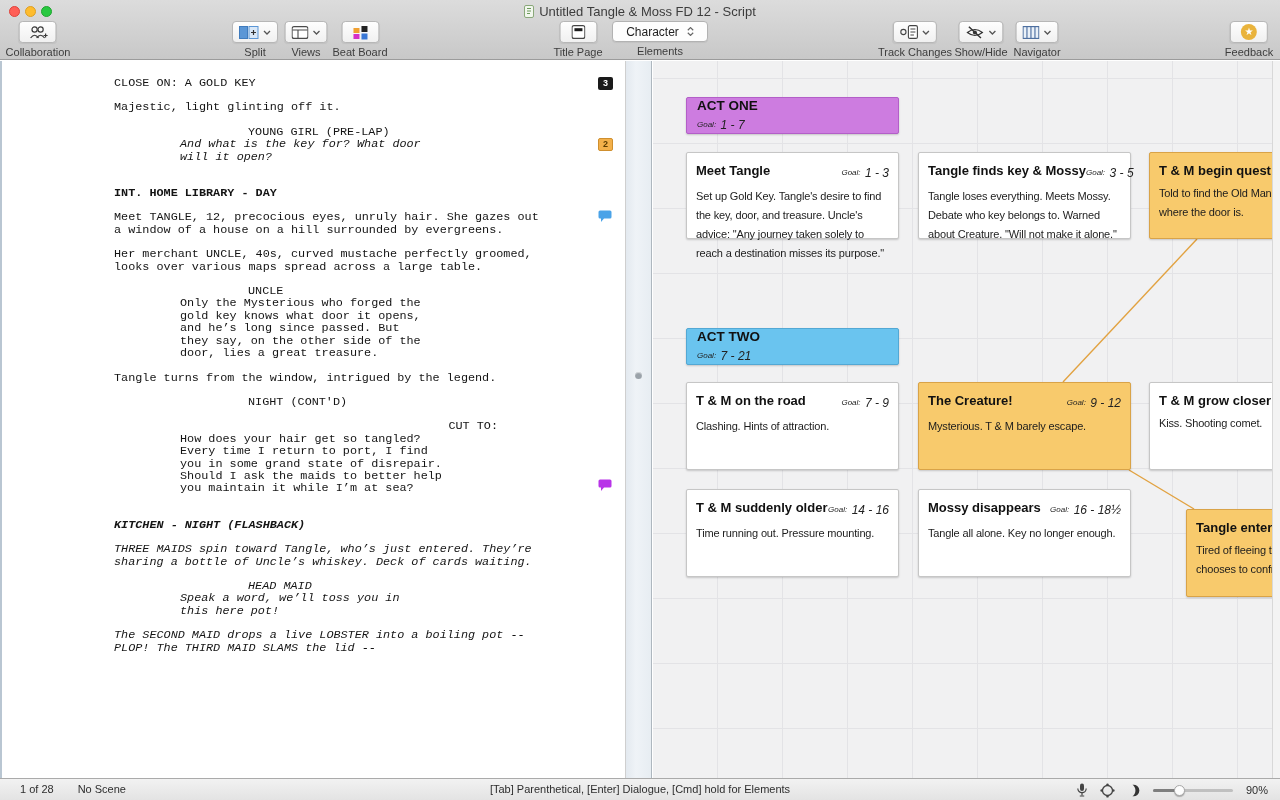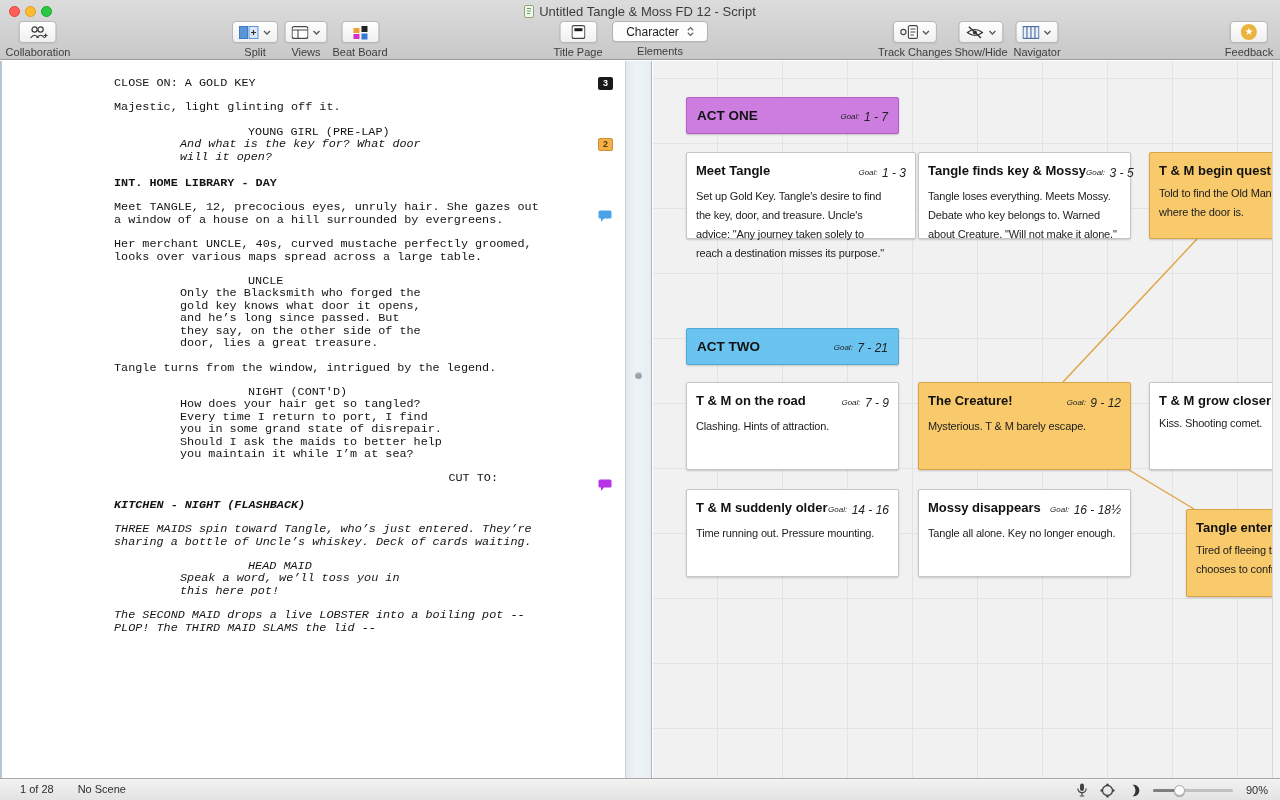--- a/index.html
+++ b/index.html
@@ -32,21 +32,21 @@
 
   
   .content { position:absolute; top:61px; left:0; right:0; bottom:22px; }
 
   
   .script-pane { position:absolute; left:0; top:0; bottom:0; width:626px; background:#fff;
                  border-right:1px solid #cfcfcf; border-left:2px solid #b9c6d2; }
   .page { position:absolute; inset:0; padding:16px 0 0 112px; overflow:hidden; }
   .sp { font-family:"Liberation Mono","DejaVu Sans Mono",monospace; font-size:11.8px; line-height:12.4px;
         color:#141414; white-space:pre-line; width:436px; }
-  .mt1 { margin-top:12px; } .mt2 { margin-top:14px; }
+  .mt1 { margin-top:12px; } .mt2 { margin-top:24px; }
   .sp.char { margin-left:134px; width:300px; }
   .sp.dlg  { margin-left:66px;  width:272px; }
   .sp.trans{ text-align:right; padding-right:52px; }
   .b { font-weight:bold; } .it { font-style:italic; }
   .marker { position:absolute; left:596px; }
   .badge { width:15px; height:13px; font-size:9px; font-weight:bold; text-align:center; line-height:13px;
            font-family:"Liberation Sans",sans-serif; }
   .badge.black { background:#1a1a1a; color:#fff; border-radius:2px; }
   .badge.orange{ background:#f3b04a; color:#5c3c00; border:1px solid #cf8f2e; border-radius:2px; line-height:11px; }
 
@@ -58,21 +58,21 @@
 
   
   .beat-pane { position:absolute; left:653px; top:0; right:0; bottom:0;
                background-color:#f1f1f2;
                background-image:linear-gradient(#e3e3e6 1px, transparent 1px),
                                 linear-gradient(90deg,#e3e3e6 1px, transparent 1px);
                background-size:65px 65px; background-position:-1px 17px; }
   .beat-clip { position:absolute; left:0; top:0; right:8px; bottom:0; overflow:hidden; }
   .vscroll { position:absolute; right:0; top:0; bottom:0; width:8px; background:#f3f3f3; border-left:1px solid #d8d8d8; }
   .card, .actcard { position:absolute; border-radius:2px; box-shadow:0 1px 2px rgba(0,0,0,.18); }
-  .actcard { height:37px; display:flex; align-items:center; justify-content:space-between; padding:16px 10px; }
+  .actcard { height:37px; display:flex; align-items:flex-start; justify-content:space-between; padding:0 10px;flex-direction:column; }
   .actcard .atitle { font-size:13.5px; font-weight:bold; color:#111; }
   .act-one { background:#cd7ce0; border:1px solid #b35fc8; }
   .act-two { background:#6ac4ef; border:1px solid #53a8d4; }
   .card { background:#fff; border:1px solid #c6c6c6; padding:10px 9px 0 9px; }
   .card.orange { background:#f8ca6c; border:1px solid #d9a348; }
   .chead { display:flex; justify-content:space-between; align-items:flex-start; }
   .ctitle { font-size:13px; font-weight:bold; color:#111; white-space:nowrap; }
   .goal { white-space:nowrap; font-style:italic; color:#222; }
   .goal .gl { font-size:8px; position:relative; top:-2px; }
   .goal .gv { font-size:12px; }
@@ -275,33 +275,33 @@
         <p class="sp mt1">Majestic, light glinting off it.</p>
         <p class="sp char mt1">YOUNG GIRL (PRE-LAP)</p>
         <p class="sp dlg it">And what is the key for? What door
 will it open?</p>
         <p class="sp b mt2">INT. HOME LIBRARY - DAY</p>
         <p class="sp mt1">Meet TANGLE, 12, precocious eyes, unruly hair. She gazes out
 a window of a house on a hill surrounded by evergreens.</p>
         <p class="sp mt1">Her merchant UNCLE, 40s, curved mustache perfectly groomed,
 looks over various maps spread across a large table.</p>
         <p class="sp char mt1">UNCLE</p>
-        <p class="sp dlg">Only the Blacksmith who forged the
+        <p class="sp dlg">Only the Mysterious who forged the
 gold key knows what door it opens,
 and he’s long since passed. But
 they say, on the other side of the
 door, lies a great treasure.</p>
         <p class="sp mt1">Tangle turns from the window, intrigued by the legend.</p>
         <p class="sp char mt1">NIGHT (CONT'D)</p>
+        <p class="sp trans mt1">CUT TO:</p>
         <p class="sp dlg">How does your hair get so tangled?
 Every time I return to port, I find
 you in some grand state of disrepair.
 Should I ask the maids to better help
 you maintain it while I’m at sea?</p>
-        <p class="sp trans mt1">CUT TO:</p>
         <p class="sp b it mt2">KITCHEN - NIGHT (FLASHBACK)</p>
         <p class="sp it mt1">THREE MAIDS spin toward Tangle, who’s just entered. They’re
 sharing a bottle of Uncle’s whiskey. Deck of cards waiting.</p>
         <p class="sp char it mt1">HEAD MAID</p>
         <p class="sp dlg it">Speak a word, we’ll toss you in
 this here pot!</p>
         <p class="sp it mt1">The SECOND MAID drops a live LOBSTER into a boiling pot --
 PLOP! The THIRD MAID SLAMS the lid --</p>
       </div>
       <div class="marker badge black" style="top:16px">3</div>
@@ -328,21 +328,21 @@
         <svg class="connectors" width="620" height="718">
           <line x1="544" y1="178" x2="410" y2="321" stroke="#e2a240" stroke-width="1.4"></line>
           <line x1="476" y1="409" x2="541" y2="448" stroke="#e2a240" stroke-width="1.4"></line>
         </svg>
 
         <div class="actcard act-one" style="left:33px; top:36px; width:213px">
           <span class="atitle">ACT ONE</span>
           <span class="goal"><span class="gl">Goal:</span> <span class="gv">1 - 7</span></span>
         </div>
 
-        <div class="card" style="left:33px; top:91px; width:230px; height:87px">
+        <div class="card" style="left:33px; top:91px; width:213px; height:87px">
           <div class="chead">
               <span class="ctitle">Meet Tangle</span>
             <span class="goal"><span class="gl">Goal:</span> <span class="gv">1 - 3</span></span>
             </div>
           <div class="cbody">Set up Gold Key. Tangle's desire to find
 the key, door, and treasure. Uncle's
 advice: "Any journey taken solely to
 reach a destination misses its purpose."</div>
         </div>
 
@@ -419,20 +419,21 @@
       </div>
       <div class="vscroll"></div>
     </div>
   </div>
 
   <div class="statusbar">
     <div class="sb-left">
       <span>1 of 28</span>
       <span>No Scene</span>
     </div>
+    <div class="sb-hint">[Tab]  Parenthetical,  [Enter] Dialogue, [Cmd] hold for Elements</div>
     <div class="sb-right">
       <span>
         <svg width="10" height="14" viewBox="0 0 10 14">
             <rect x="3" y="0.5" width="4" height="7.5" rx="2" fill="#444"></rect>
             <path d="M0.8 5.5a4.2 4.2 0 0 0 8.4 0" fill="none" stroke="#444" stroke-width="1.2"></path>
             <path d="M5 10v2.2M2.8 13h4.4" stroke="#444" stroke-width="1.2"></path>
           </svg>
       </span>
       <span>
         <svg width="15" height="15" viewBox="0 0 15 15">

